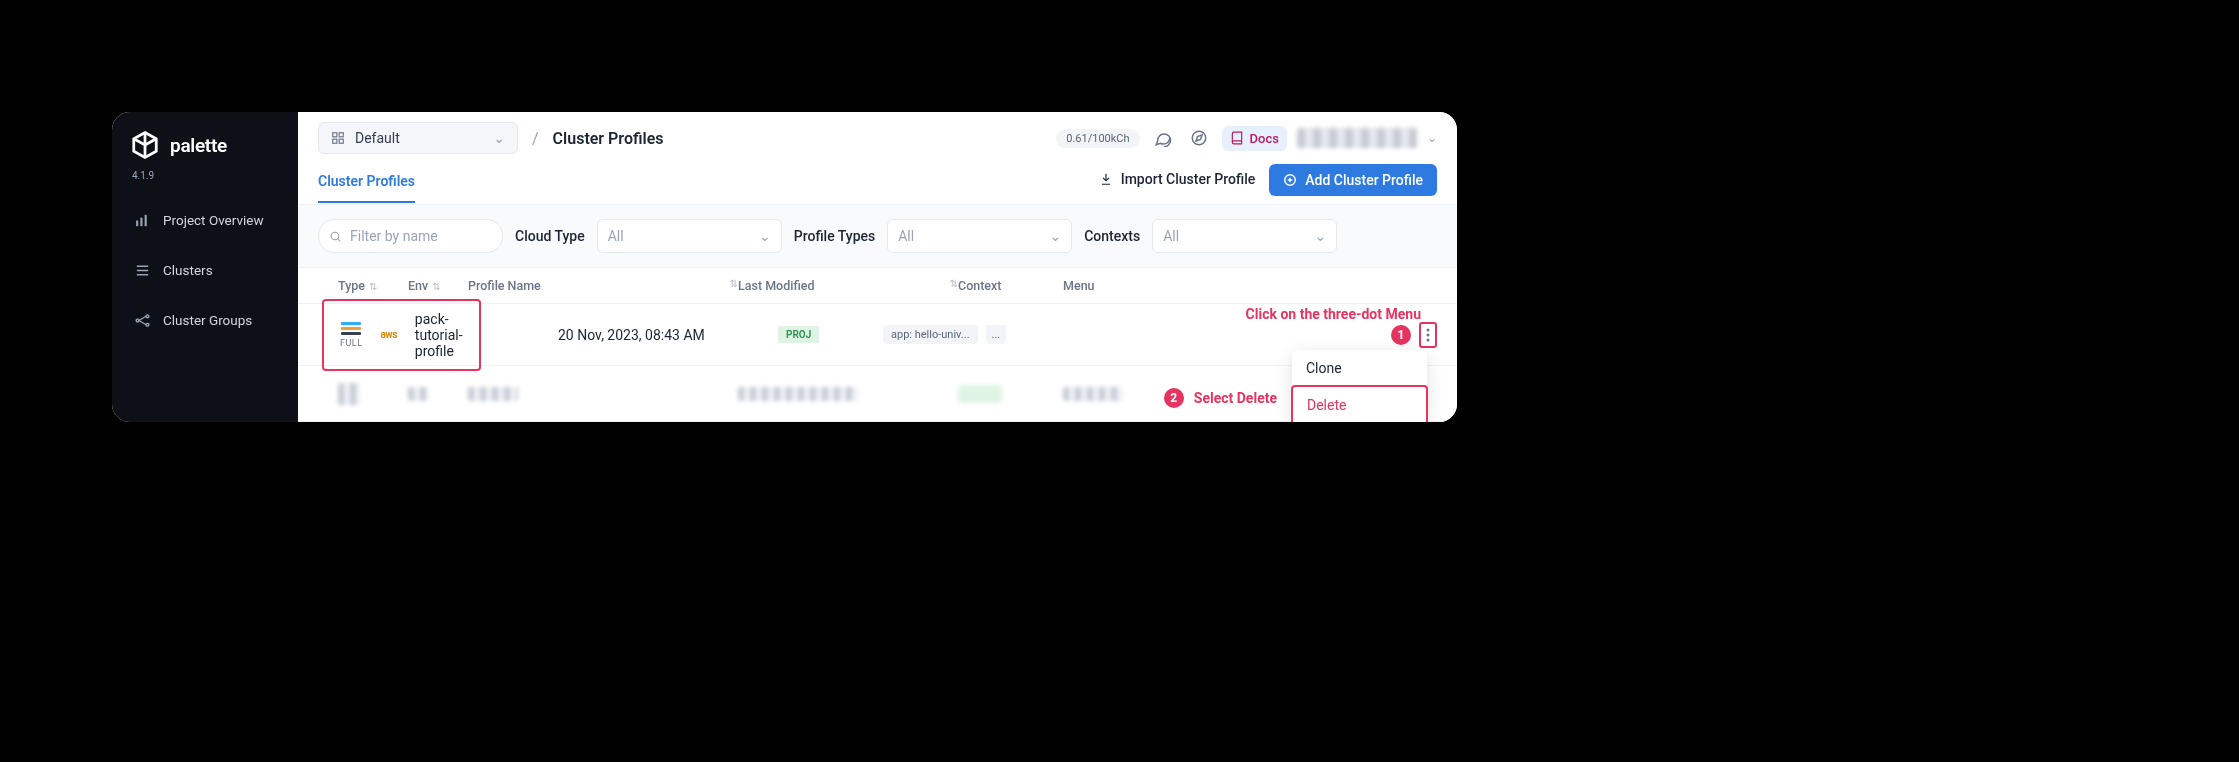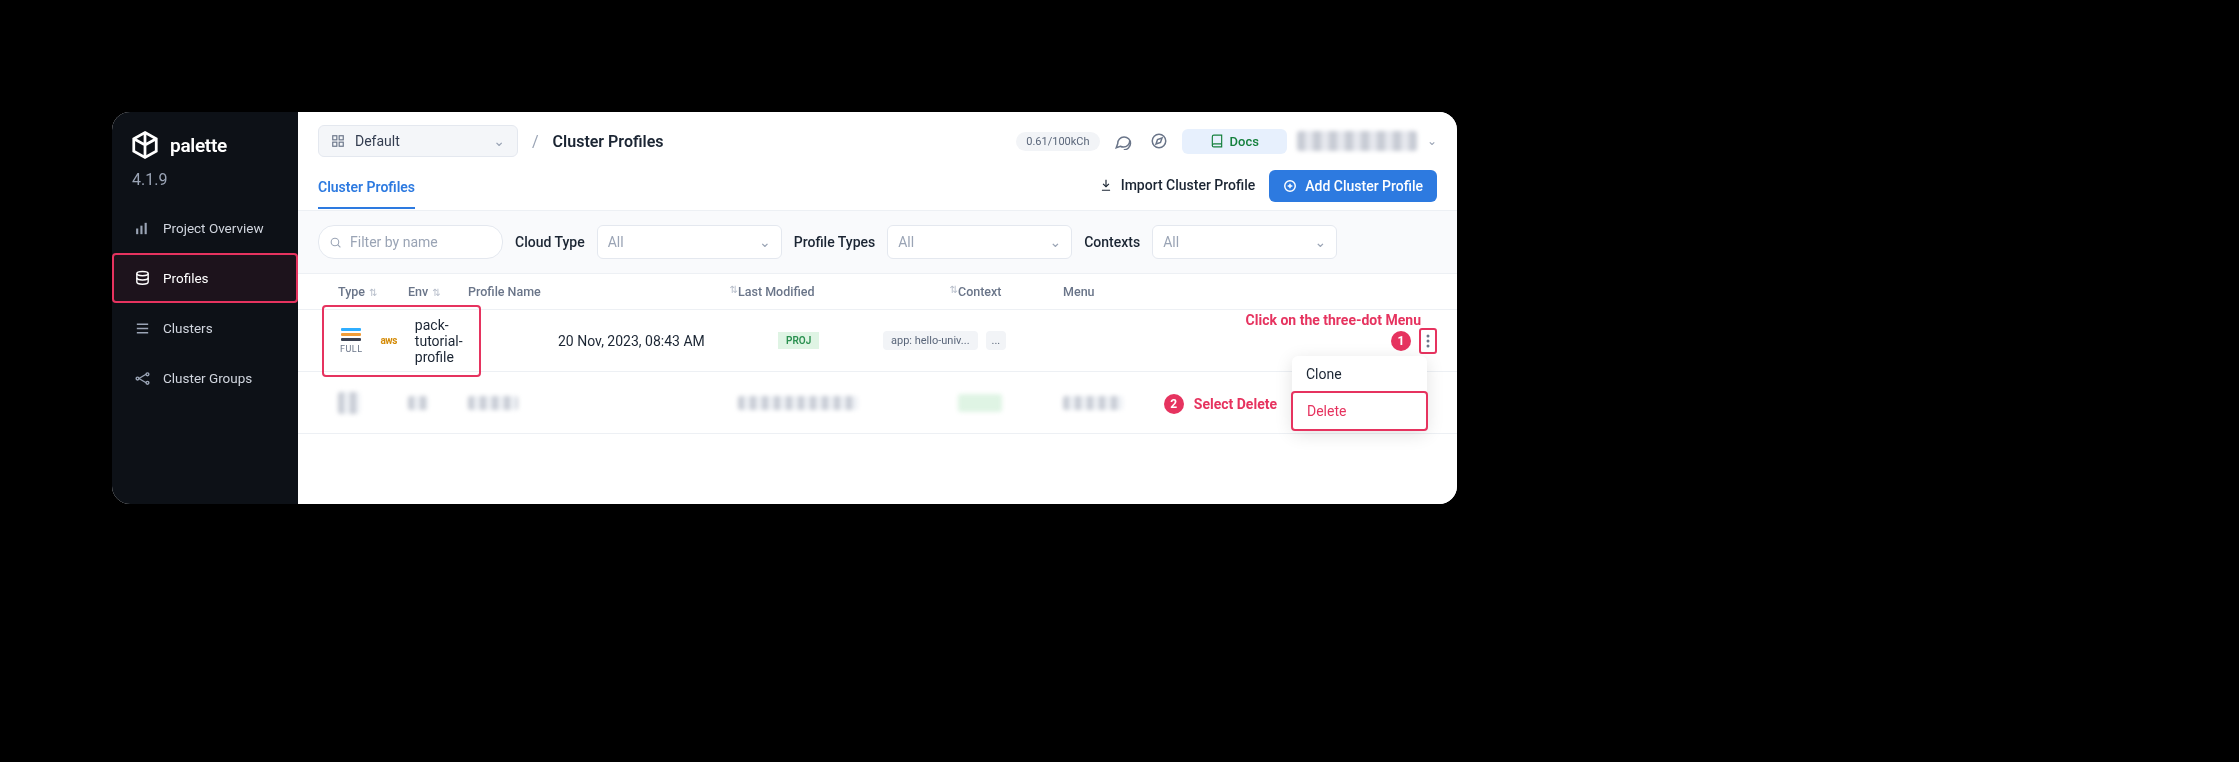--- a/index.html
+++ b/index.html
@@ -8,21 +8,21 @@
     font-family: -apple-system, BlinkMacSystemFont, "Segoe UI", Roboto, sans-serif;
     width: 2239px;
     height: 762px;
     position: relative;
   }
   .app-frame {
     position: absolute;
     left: 112px;
     top: 112px;
     width: 1345px;
-    height: 392px;
+    height: 310px;
     border-radius: 18px;
     overflow: hidden;
     display: flex;
     background: #f7f8fa;
     justify-content: flex-end;
   }
   
   .sidebar {
     width: 186px;
     background: #0d1117;
@@ -41,21 +41,21 @@
     width: 30px; height: 30px;
     color: #fff;
   }
   .brand-name {
     font-size: 19px;
     font-weight: 600;
     letter-spacing: -0.3px;
   }
   .version {
     padding: 4px 20px 14px 20px;
-    font-size: 16px;
+    font-size: 10px;
     color: #9aa4b5;
   }
   .nav {
     display: flex;
     flex-direction: column;
   }
   .nav-item {
     display: flex;
     align-items: center;
     gap: 12px;
@@ -127,24 +127,24 @@
     width: 26px; height: 26px;
     display: flex; align-items: center; justify-content: center;
     color: #6a7589;
     cursor: pointer;
   }
   .docs-btn {
     display: flex;
     align-items: center;
     gap: 6px;
     background: #e7f0fd;
-    color: #15803d;
+    color: #be185d;
     font-size: 13px;
     font-weight: 500;
-    padding: 5px 28px;
+    padding: 5px 8px;
     border-radius: 6px;
     cursor: pointer;
   }
   .user-blur {
     width: 120px; height: 20px;
     background: repeating-linear-gradient(90deg,#c7cbd4 0 8px,#e6e8ee 8px 16px);
     border-radius: 3px;
     filter: blur(2px);
   }
   .chev-small { color: #9aa4b5; font-size: 12px; }
@@ -409,28 +409,20 @@
     <div class="version">4.1.9</div>
 
     <div class="nav">
       <div class="nav-item">
         <svg viewBox="0 0 24 24" fill="currentColor">
             <rect x="3" y="12" width="3" height="8"></rect>
             <rect x="9" y="8" width="3" height="12"></rect>
             <rect x="15" y="4" width="3" height="16"></rect>
           </svg>
         <span>Project Overview</span>
-      </div>
-      <div class="nav-item active">
-        <svg viewBox="0 0 24 24" fill="none" stroke="currentColor" stroke-width="2">
-            <ellipse cx="12" cy="5" rx="8" ry="3"></ellipse>
-            <path d="M4 5v6c0 1.6 3.6 3 8 3s8-1.4 8-3V5"></path>
-            <path d="M4 11v6c0 1.6 3.6 3 8 3s8-1.4 8-3v-6"></path>
-          </svg>
-        <span>Profiles</span>
       </div>
       <div class="nav-item">
         <svg viewBox="0 0 24 24" fill="none" stroke="currentColor" stroke-width="2">
             <line x1="4" y1="6" x2="20" y2="6"></line>
             <line x1="4" y1="12" x2="20" y2="12"></line>
             <line x1="4" y1="18" x2="20" y2="18"></line>
           </svg>
         <span>Clusters</span>
       </div>
       <div class="nav-item">

